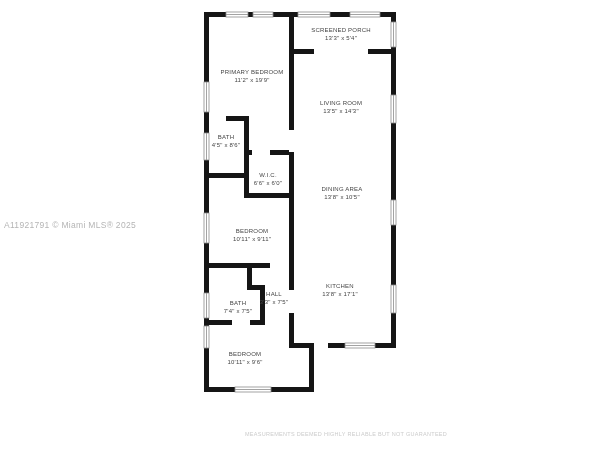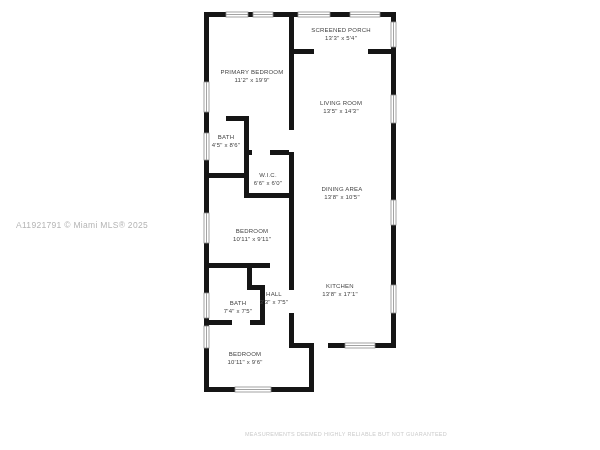--- a/index.html
+++ b/index.html
@@ -8,21 +8,21 @@
     font-family:"Liberation Sans", sans-serif;
   }
   svg.plan{position:absolute;left:0;top:0;}
   .room-label{
     position:absolute;transform:translateX(-50%);text-align:center;
     color:#454545;font-size:6px;line-height:7.5px;white-space:nowrap;letter-spacing:0.2px;
   }
   .room-label .name{display:block;}
   .room-label .dims{display:block;}
   .watermark{
-    position:absolute;left:16px;top:220px;font-size:8.5px;color:#b5b5b5;letter-spacing:0.3px;
+    position:absolute;left:4px;top:220px;font-size:8.5px;color:#b5b5b5;letter-spacing:0.3px;
     white-space:nowrap;
   }
   .disclaimer{
     position:absolute;left:346px;top:431px;transform:translateX(-50%);
     font-size:5.5px;color:#cccccc;letter-spacing:0.3px;white-space:nowrap;
   }
   
   .lbl-porch{left:341px;top:27px;}
   .lbl-primary{left:252px;top:69px;}
   .lbl-living{left:341px;top:100px;}

